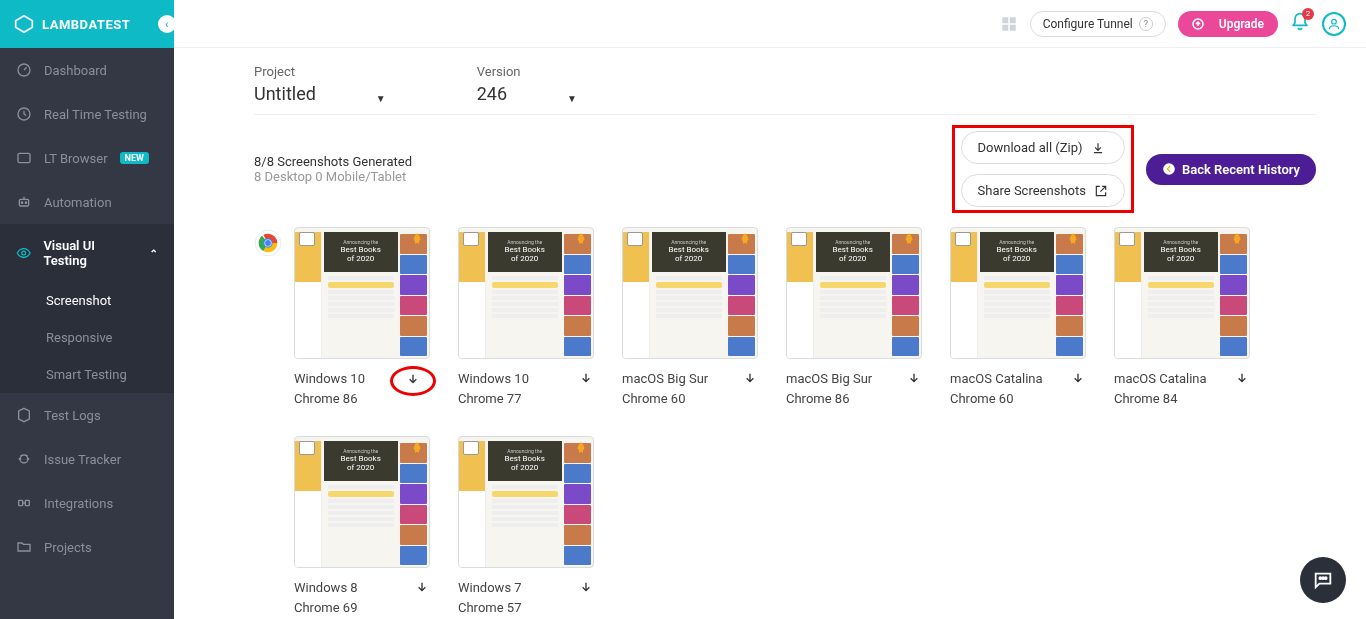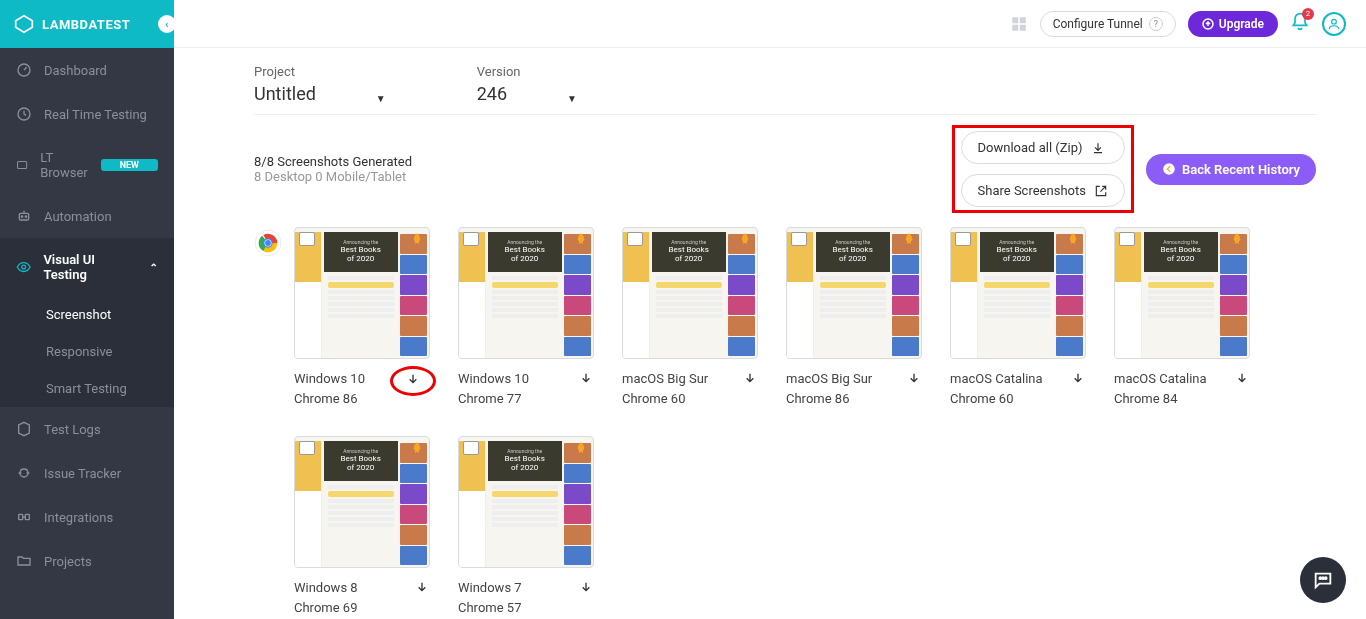--- a/index.html
+++ b/index.html
@@ -10,50 +10,50 @@
 .sidebar { width: 174px; background: #333844; color: #a9adb5; display: flex; flex-direction: column; font-size: 13px; }
 .sidebar-header { height: 48px; background: #0ebac5; color: #fff; display: flex; align-items: center; padding: 0 14px; font-weight: 700; letter-spacing: 0.5px; position: relative; }
 .sidebar-header svg { margin-right: 8px; }
 .sidebar-collapse { position: absolute; right: -2px; top: 50%; transform: translateY(-50%); width: 18px; height: 18px; background: #fff; border-radius: 50%; display: flex; align-items: center; justify-content: center; color: #0ebac5; font-size: 11px; font-weight: bold; }
 .sidebar-item { display: flex; align-items: center; padding: 14px 16px; gap: 12px; cursor: pointer; color: #8a8f9a; font-size: 13px; }
 .sidebar-item.active { background: #2a2f3a; color: #fff; font-weight: 600; }
 .sidebar-item .chev { margin-left: auto; font-size: 10px; }
 .sidebar-sub { background: #2a2f3a; }
 .sidebar-sub-item { padding: 11px 16px 11px 46px; color: #fff; font-size: 13px; cursor: pointer; }
 .sidebar-sub-item.dim { color: #8a8f9a; }
-.new-badge { background: #0ebac5; color: #fff; font-size: 9px; padding: 1px 19px; border-radius: 3px; font-weight: 700; }
+.new-badge { background: #0ebac5; color: #fff; font-size: 9px; padding: 1px 5px; border-radius: 3px; font-weight: 700; }
 
 
 .main { flex: 1; display: flex; flex-direction: column; }
 .topbar { height: 48px; border-bottom: 1px solid #eee; display: flex; align-items: center; justify-content: flex-end; padding: 0 20px; gap: 12px; }
 .grid-icon { width: 18px; height: 18px; color: #d0d4da; }
 .tunnel-btn { background: #fff; border: 1px solid #d8dbe0; border-radius: 16px; padding: 5px 12px; font-size: 12px; color: #333; display: flex; align-items: center; gap: 6px; cursor: pointer; }
 .tunnel-btn .q { width: 14px; height: 14px; border: 1px solid #ccc; border-radius: 50%; display: inline-flex; align-items: center; justify-content: center; font-size: 9px; color: #888; }
-.upgrade-btn { background: #6d28d9; color: #fff; border: none; border-radius: 16px; padding: 6px 14px; font-size: 12px; font-weight: 600; cursor: pointer; display: flex; align-items: center; gap: 5px; }
+.upgrade-btn { background: #ec4899; color: #fff; border: none; border-radius: 16px; padding: 6px 14px; font-size: 12px; font-weight: 600; cursor: pointer; display: flex; align-items: center; gap: 15px; }
 .notif { position: relative; color: #0ebac5; }
 .notif-badge { position: absolute; top: -4px; right: -4px; background: #e63946; color: #fff; font-size: 8px; width: 12px; height: 12px; border-radius: 50%; display: flex; align-items: center; justify-content: center; }
 .avatar { width: 24px; height: 24px; border: 2px solid #0ebac5; border-radius: 50%; display: flex; align-items: center; justify-content: center; }
 
 
 .content { flex: 1; padding: 16px 50px 20px 80px; overflow-y: auto; }
 .info-row { display: flex; align-items: flex-start; justify-content: space-between; margin-bottom: 10px; }
 .url-block .label { font-size: 13px; color: #333; margin-bottom: 2px; }
 .url-block .url { font-size: 13px; color: #666; }
 .selects { display: flex; gap: 91px; }
 .select-group .label { font-size: 13px; color: #666; margin-bottom: 4px; }
 .select-group .value { font-size: 18px; color: #333; display: flex; align-items: flex-end; gap: 60px; }
 .select-group .value .caret { font-size: 10px; color: #333; }
 
 .status-row { display: flex; align-items: center; justify-content: space-between; margin-bottom: 14px; border-top: 1px solid #eee; padding-top: 10px; }
 .status-text { font-size: 13px; color: #333; }
 .status-sub { font-size: 13px; color: #999; }
 .action-group { display: flex; gap: 12px; align-items: center; }
 .pill-btn { background: #fff; border: 1px solid #d8dbe0; border-radius: 18px; padding: 8px 16px; font-size: 13px; color: #333; display: flex; align-items: center; gap: 8px; cursor: pointer; }
 .highlight-box { border: 3px solid #e00; padding: 3px 6px; display: flex; gap: 10px; flex-direction: column; }
-.back-btn { background: #8b5cf6; color: #fff; border: none; border-radius: 18px; padding: 8px 16px; font-size: 13px; font-weight: 600; display: flex; align-items: center; gap: 6px; cursor: pointer; }
+.back-btn { background: #4c1d95; color: #fff; border: none; border-radius: 18px; padding: 8px 16px; font-size: 13px; font-weight: 600; display: flex; align-items: center; gap: 6px; cursor: pointer; }
 
 
 .grid-wrapper { display: flex; gap: 12px; align-items: flex-start; }
 .chrome-icon { width: 28px; height: 28px; margin-top: 2px; }
 .cards { display: flex; flex-wrap: wrap; gap: 28px; flex: 1; }
 .card { width: 136px; }
 .thumb { width: 136px; height: 132px; border: 1px solid #d8dbe0; border-radius: 4px; background: #f7f5f0; position: relative; overflow: hidden; }
 .thumb-top { position: absolute; top: 4px; left: 4px; right: 4px; display: flex; justify-content: space-between; align-items: flex-start; z-index: 2; }
 .monitor-icon { width: 16px; height: 14px; background: #fff; border: 1px solid #999; border-radius: 2px; }
 .rocket { color: #f5a623; }

